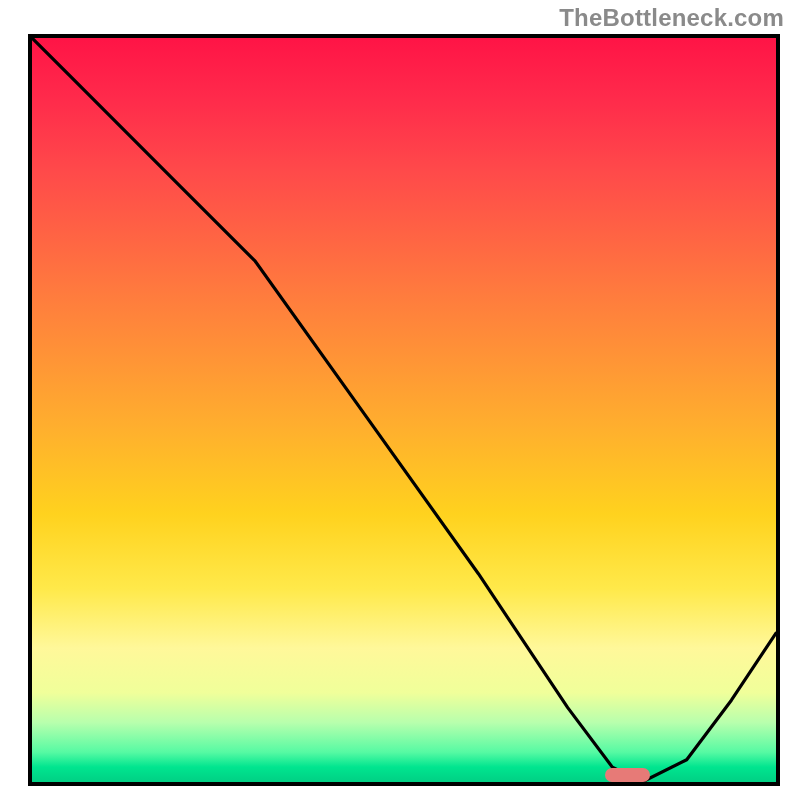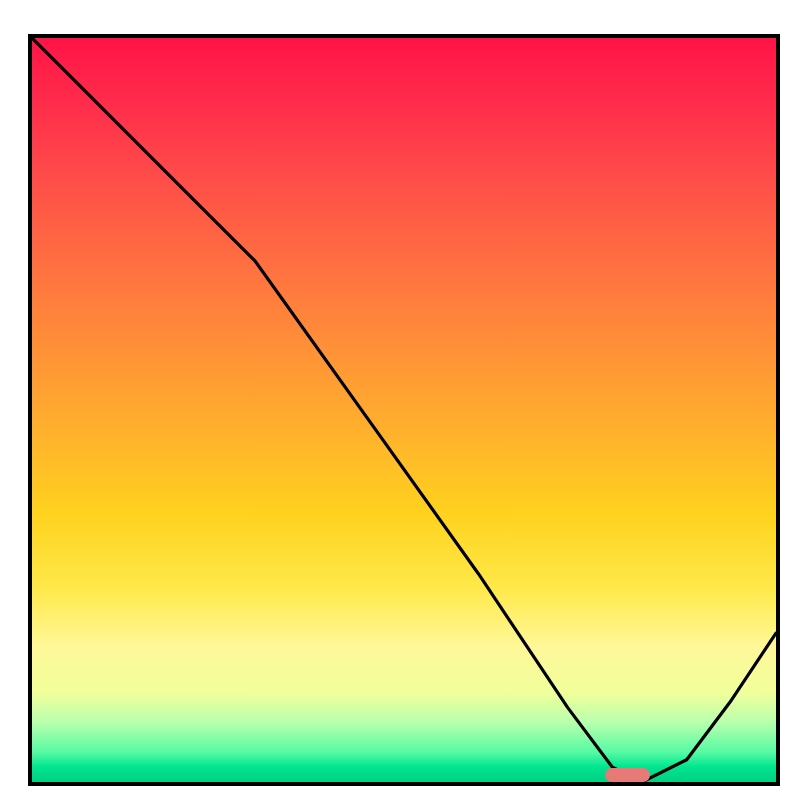--- a/index.html
+++ b/index.html
@@ -63,20 +63,21 @@
     height: 14px;
     border-radius: 8px;
     background: #e77a77;
   }
 </style>
 </head>
 <body>
 
 <div class="wrap">
 
+  <div class="attribution">TheBottleneck.com</div>
 
   <div class="plot">
 
     <svg class="curve" viewBox="0 0 744 744" preserveAspectRatio="none">
       <path id="curve-path" fill="none" stroke="#000" stroke-width="3.2" stroke-linejoin="round" stroke-linecap="round" d="M0.0 0.0 L37.2 37.2 L148.8 148.8 L223.2 223.2 L334.8 379.4 L446.4 535.7 L535.7 669.6 L580.3 729.1 L610.1 744.0 L654.7 721.7 L699.4 662.2 L744.0 595.2"></path>
     </svg>
 
     <div id="marker" class="marker" style="width: 44.64px; left: 572.88px; top: 729.56px;"></div>
 
   </div>

